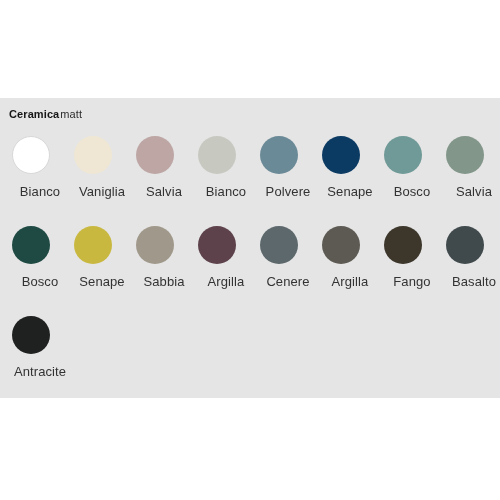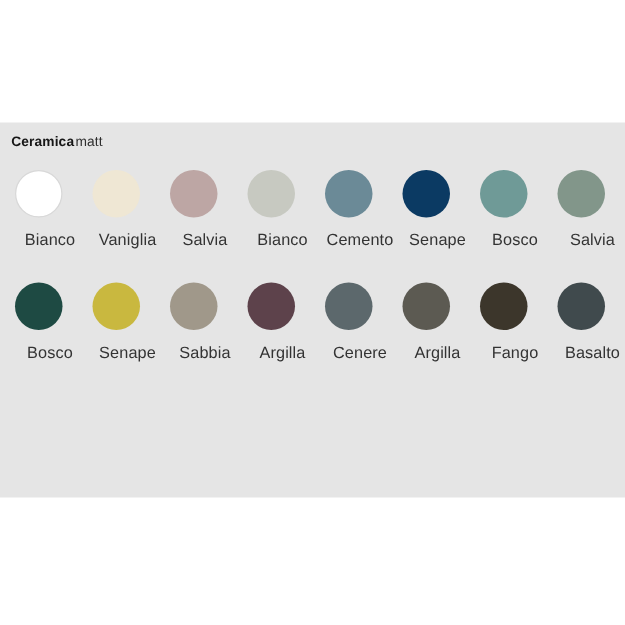--- a/index.html
+++ b/index.html
@@ -102,21 +102,21 @@
       <div class="swatch-cell">
         <div class="swatch-dot" style="background: rgb(189, 166, 164);"></div>
         <div class="swatch-label">Salvia</div>
       </div>
       <div class="swatch-cell">
         <div class="swatch-dot" style="background: rgb(199, 201, 193);"></div>
         <div class="swatch-label">Bianco</div>
       </div>
       <div class="swatch-cell">
         <div class="swatch-dot" style="background: rgb(107, 138, 151);"></div>
-        <div class="swatch-label">Cemento</div>
+        <div class="swatch-label">Polvere</div>
       </div>
       <div class="swatch-cell">
         <div class="swatch-dot" style="background: rgb(11, 58, 99);"></div>
         <div class="swatch-label">Senape</div>
       </div>
       <div class="swatch-cell">
         <div class="swatch-dot" style="background: rgb(111, 154, 151);"></div>
         <div class="swatch-label">Bosco</div>
       </div>
       <div class="swatch-cell">
@@ -148,15 +148,19 @@
         <div class="swatch-label">Argilla</div>
       </div>
       <div class="swatch-cell">
         <div class="swatch-dot" style="background: rgb(60, 54, 43);"></div>
         <div class="swatch-label">Fango</div>
       </div>
       <div class="swatch-cell">
         <div class="swatch-dot" style="background: rgb(64, 74, 77);"></div>
         <div class="swatch-label">Basalto</div>
       </div>
+      <div class="swatch-cell">
+        <div class="swatch-dot" style="background: rgb(31, 32, 32);"></div>
+        <div class="swatch-label">Antracite</div>
+      </div>
     </div>
 
 </div>
 
 </body></html>

